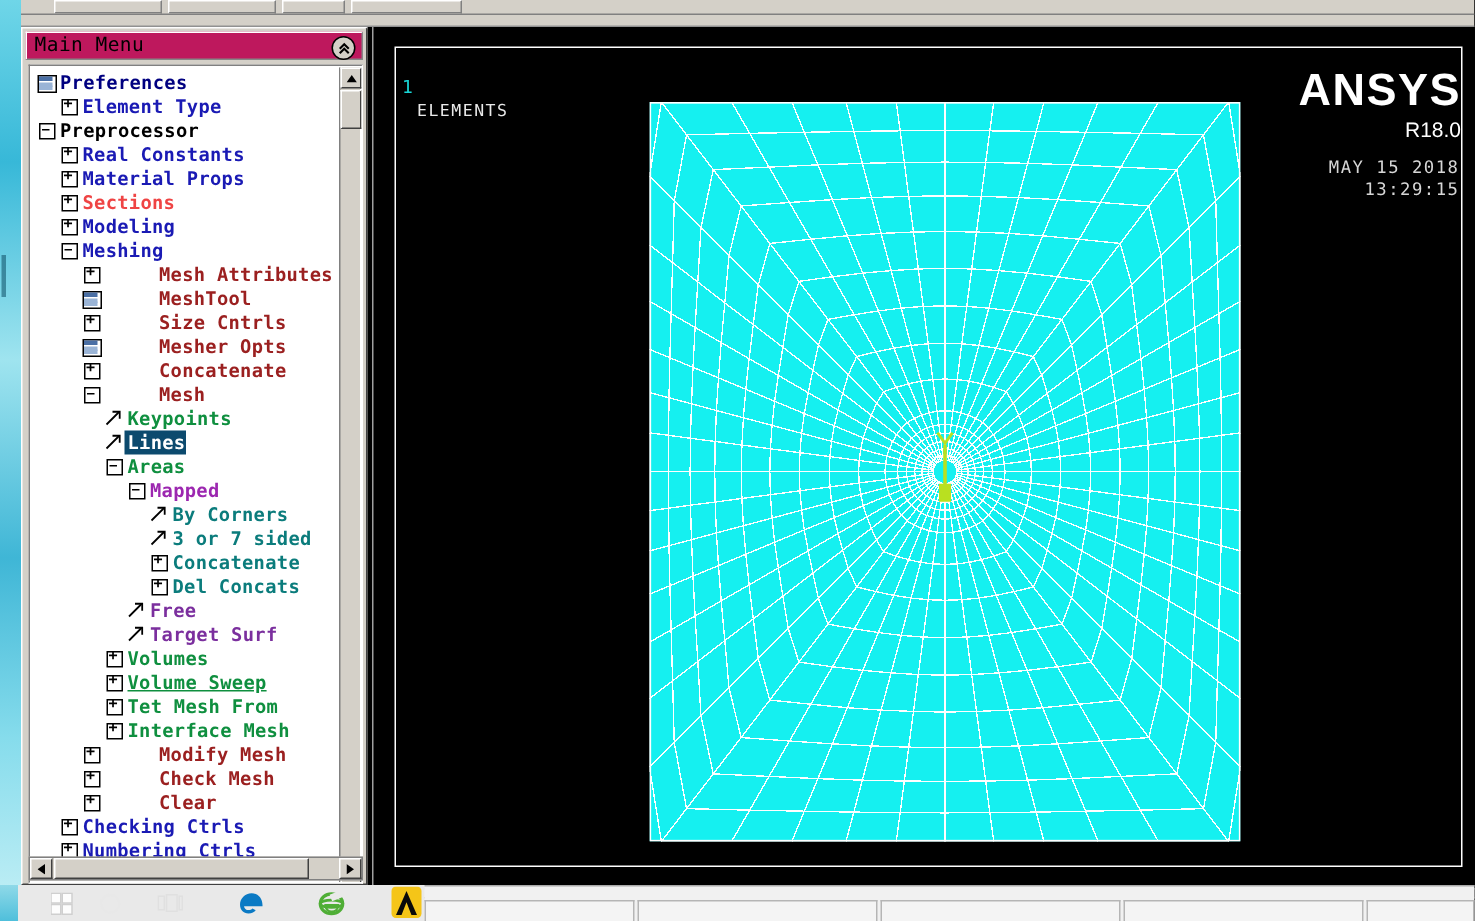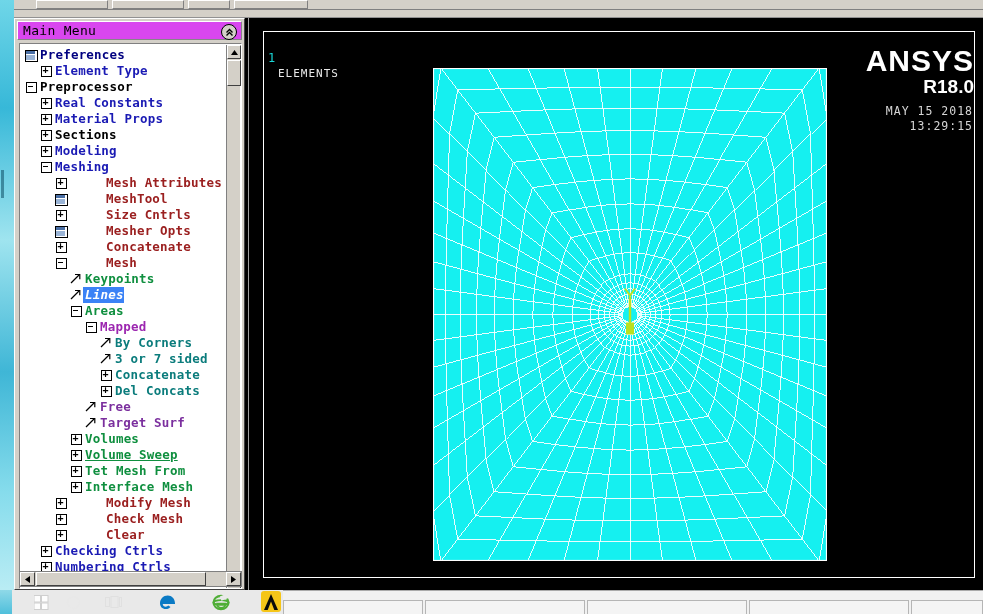--- a/index.html
+++ b/index.html
@@ -35,21 +35,21 @@
 
   
   .menu-panel{
     position:absolute; left:14px; top:18px; width:231px; height:572px;
     background:#d4d0c8;
     border-left:1px solid #fdfdfd; border-top:1px solid #fdfdfd;
     border-right:1px solid #404040; border-bottom:1px solid #404040;
   }
   .menu-title{
     position:absolute; left:2px; top:2px; width:225px; height:19px;
-    background:#d946ef;
+    background:#be185d;
     border:1px solid #868686; border-top-color:#fff; border-left-color:#fff;
     display:flex; align-items:center; padding-left:5px;
     font-size:13px; color:#000; letter-spacing:.3px;
   }
   .collapse-btn{
     position:absolute; right:4px; top:2px; width:16px; height:16px;
     border-radius:50%; border:1.6px solid #000;
     display:flex; align-items:center; justify-content:center;
     background:#d4d0c8; cursor:pointer;
   }
@@ -65,21 +65,21 @@
     position:absolute; left:1px; top:1px; width:207px; height:544px; overflow:hidden;
   }
   .tree{
     padding-top:2px;
   }
   .node{
     height:16px; display:flex; align-items:center; white-space:nowrap;
     font-size:12.5px; line-height:16px; font-weight:bold; letter-spacing:.2px;
   }
   .node .lbl{ padding-left:2px; }
-  .node.sel .lbl{ background:#3b82f6; color:#fff;font-style:italic; }
+  .node.sel .lbl{ background:#0c4a6e; color:#fff; }
   .ico{ width:14px; min-width:14px; height:14px; display:inline-block; position:relative; }
 
   
   .ico.plus::before,.ico.minus::before{
     content:""; position:absolute; left:2px; top:2px; width:9px; height:9px;
     border:1px solid #000; background:#fff;
   }
   .ico.plus::after{
     content:"+"; position:absolute; left:2px; top:2px; width:9px; height:9px;
     font-size:10px; line-height:8px; text-align:center; color:#000; font-weight:bold;
@@ -158,21 +158,21 @@
   }
   .gfx-elements{
     position:absolute; left:29px; top:49px; color:#e9e9e9; font-size:11px;
     letter-spacing:1px; font-family:"DejaVu Sans Mono",monospace;text-align:center;
   }
   .ansys-logo{
     position:absolute; right:9px; top:28px; text-align:right;
     color:#ffffff; font-family:"Liberation Sans", sans-serif;
   }
   .ansys-logo .a1{ font-size:30px; font-weight:bold; letter-spacing:1px; line-height:30px; }
-  .ansys-logo .a2{ font-size:19px; font-weight:bold; line-height:21px; }
+  .ansys-logo .a2{ font-size:14px; font-weight:normal; line-height:21px; }
   .gfx-date{
     position:absolute; right:10px; top:86px; text-align:right;
     color:#d6d6d6; font-size:11.5px; line-height:15px; letter-spacing:1px;
     font-family:"DejaVu Sans Mono",monospace;
   }
 
   .mesh-wrap{
     position:absolute; left:184px; top:50px; width:394px; height:493px;
   }
   .mesh-wrap svg{ display:block; }
@@ -245,21 +245,21 @@
           <div class="node i1">
             <span class="ico plus"></span>
             <span class="lbl" style="color: rgb(26, 26, 180);">Real Constants</span>
           </div>
           <div class="node i1">
             <span class="ico plus"></span>
             <span class="lbl" style="color: rgb(26, 26, 180);">Material Props</span>
           </div>
           <div class="node i1">
             <span class="ico plus"></span>
-            <span class="lbl" style="color: #000000;">Sections</span>
+            <span class="lbl" style="color: #ef4444;">Sections</span>
           </div>
           <div class="node i1">
             <span class="ico plus"></span>
             <span class="lbl" style="color: rgb(26, 26, 180);">Modeling</span>
           </div>
           <div class="node i1">
             <span class="ico minus"></span>
             <span class="lbl" style="color: rgb(26, 26, 180);">Meshing</span>
           </div>
           <div class="node i2">

